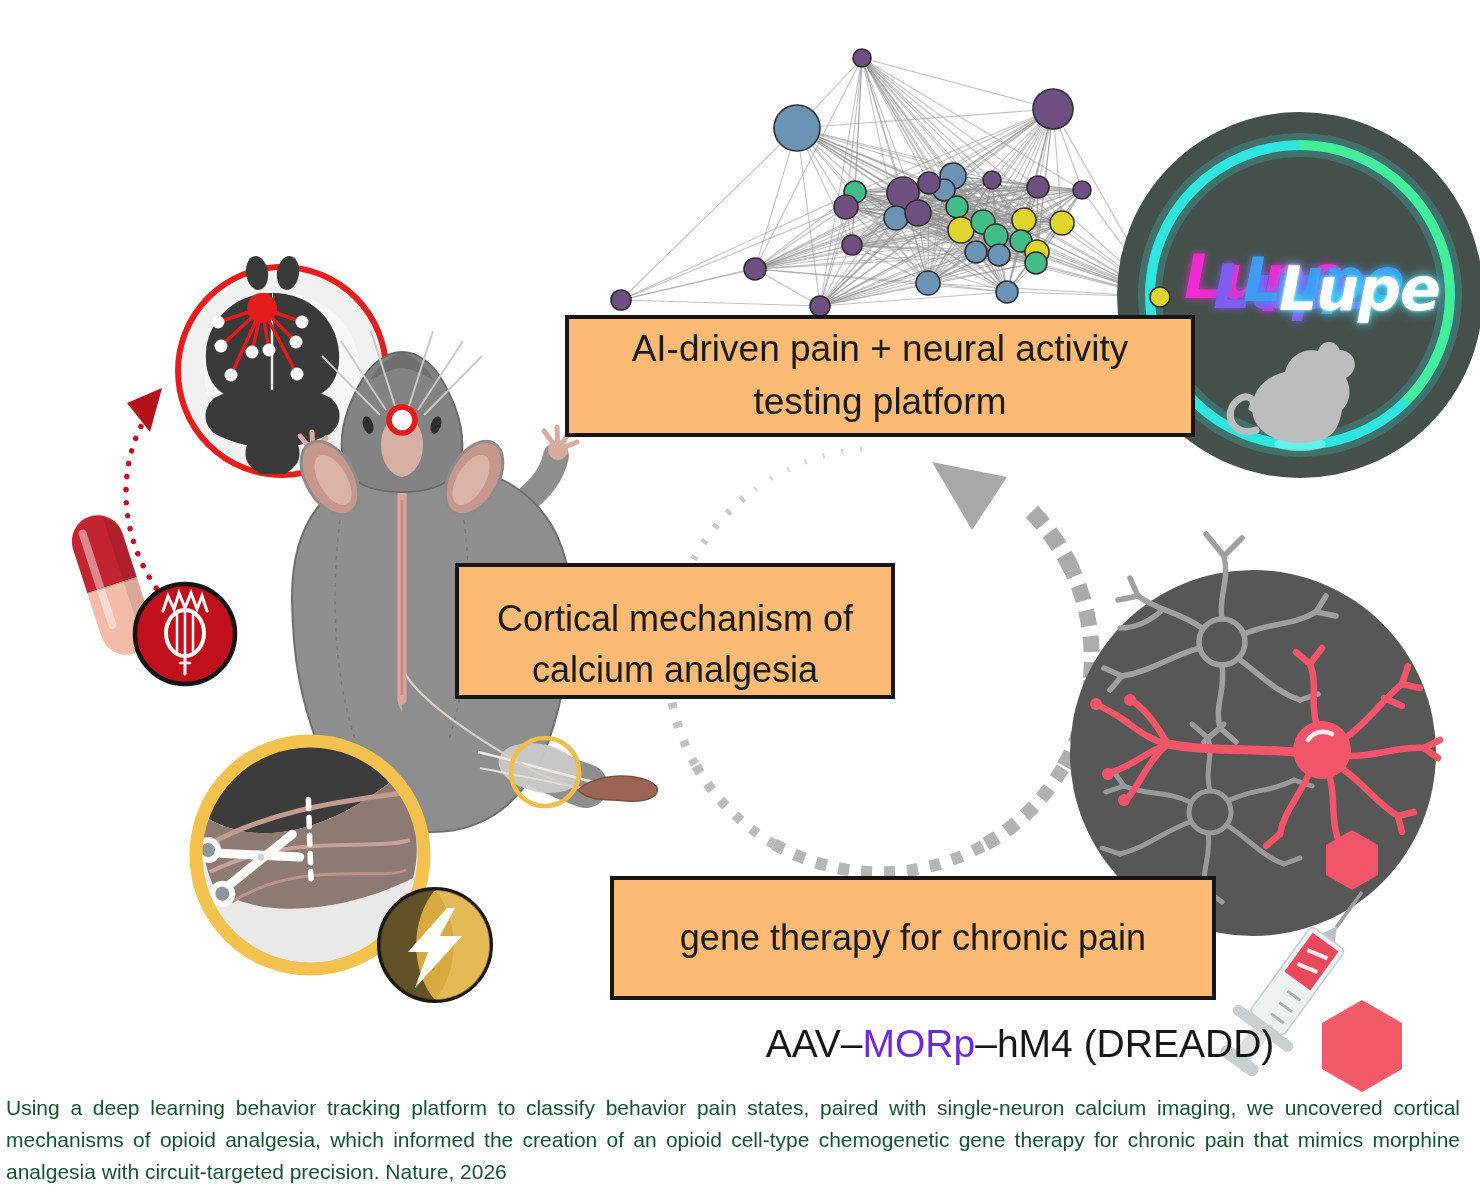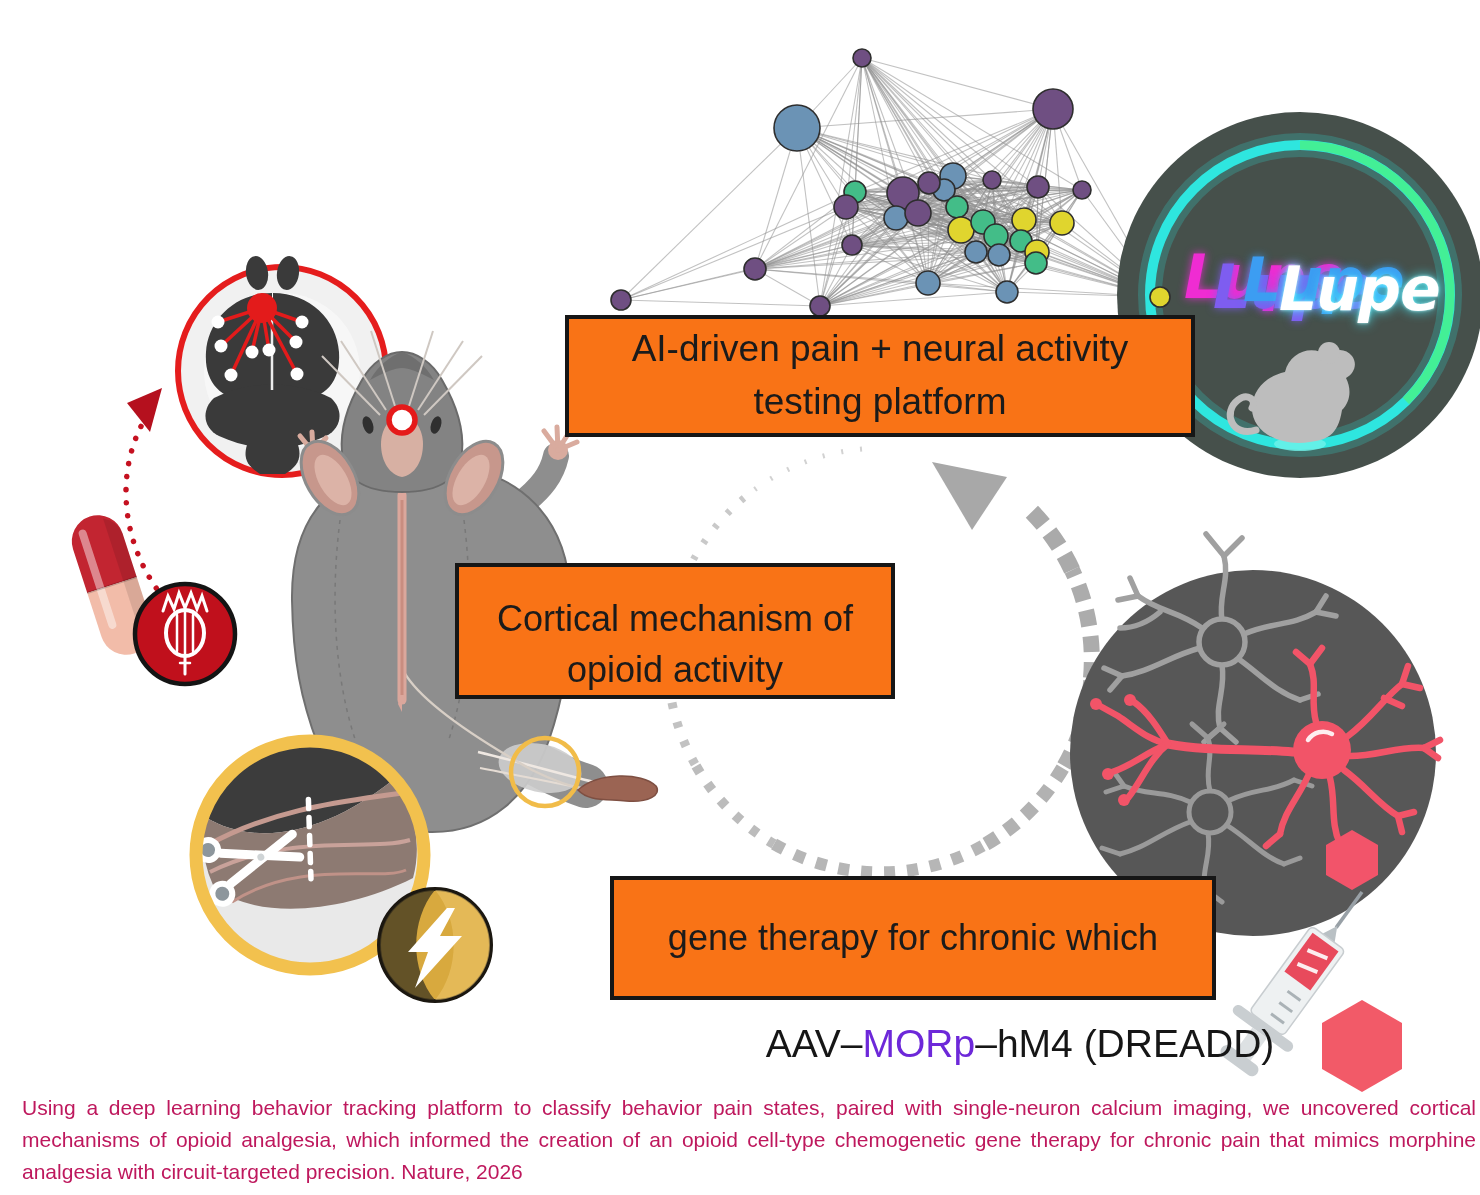--- a/index.html
+++ b/index.html
@@ -1,40 +1,40 @@
 <!DOCTYPE html>
 <html><head>
 <meta charset="utf-8">
 <style>
   html,body{margin:0;padding:0;background:#ffffff;}
   .stage{position:relative;width:1480px;height:1195px;background:#ffffff;overflow:hidden;
          font-family:"Liberation Sans",sans-serif;}
   svg.art{position:absolute;left:0;top:0;z-index:1;}
   
-  .lbox{position:absolute;z-index:3;background:#f97316;border:4px solid #161616;box-sizing:border-box;
+  .lbox{position:absolute;z-index:3;background:#fdba74;border:4px solid #161616;box-sizing:border-box;
         display:flex;flex-direction:column;align-items:center;justify-content:center;
         text-align:center;color:#1b1b1b;line-height:1.42;}
   #box-ai{left:565px;top:315px;width:630px;height:122px;font-size:37px;}
   #box-cortical{left:455px;top:563px;width:440px;height:136px;font-size:36px;justify-content:flex-end;}
   #box-gene{left:610px;top:876px;width:606px;height:124px;font-size:36px;}
   
   .construct{position:absolute;left:700px;top:1022px;width:640px;z-index:3;
              font-size:39px;color:#161616;text-align:center;white-space:nowrap;}
   
   .logo-text{position:absolute;left:1150px;top:232px;width:340px;height:130px;z-index:2;}
   .lupe{position:absolute;font-style:italic;font-weight:bold;font-size:60px;letter-spacing:-1px;
         font-family:"DejaVu Sans",sans-serif;white-space:nowrap;}
   .lupe-m{left:34px;top:10px;color:#ef2cd2;text-shadow:0 0 9px rgba(239,44,210,0.85);}
   .lupe-v{left:63px;top:20px;color:#7e5df0;text-shadow:0 0 9px rgba(126,93,240,0.85);}
   .lupe-b{left:93px;top:13px;color:#3c9df2;text-shadow:0 0 9px rgba(60,157,242,0.85);}
   .lupe-w{left:129px;top:22px;color:#ffffff;
           text-shadow:0 0 12px rgba(72,240,255,0.95),0 0 3px rgba(255,255,255,0.9);}
   
-  .caption{position:absolute;left:22px;top:1092px;width:1454px;z-index:3;
-           font-size:21px;line-height:1.52;color:#be185d;text-align:justify;}
+  .caption{position:absolute;left:6px;top:1092px;width:1454px;z-index:3;
+           font-size:21px;line-height:1.52;color:#14532d;text-align:justify;}
 </style>
 </head>
 <body>
 
 <div class="stage">
 
 <svg class="art" width="1480" height="1195" viewBox="0 0 1480 1195">
 
   <g id="net-edges">
         <line x1="797" y1="128" x2="1053" y2="109" stroke="#909090" stroke-width="1.1" opacity="0.55"></line>
@@ -807,24 +807,24 @@
   <span class="lupe lupe-b">Lupe</span>
   <span class="lupe lupe-w">Lupe</span>
 </div>
 
 <div class="lbox" id="box-ai">
   <span>AI-driven pain + neural activity</span>
   <span>testing platform</span>
 </div>
 <div class="lbox" id="box-cortical">
   <span>Cortical mechanism of</span>
-  <span>opioid activity</span>
+  <span>calcium analgesia</span>
 </div>
 <div class="lbox" id="box-gene">
-  <span>gene therapy for chronic which</span>
+  <span>gene therapy for chronic pain</span>
 </div>
 
 <div class="construct">
   <span>AAV–</span><span id="construct-hl" style="color: #6d28d9;">MORp</span><span>–hM4 (DREADD)</span>
 </div>
 
 <div class="caption">Using a deep learning behavior tracking platform to classify behavior pain states, paired with single-neuron calcium imaging, we uncovered cortical mechanisms of opioid analgesia, which informed the creation of an opioid cell-type chemogenetic gene therapy for chronic pain that mimics morphine analgesia with circuit-targeted precision. Nature, 2026</div>
 
 </div>
 

